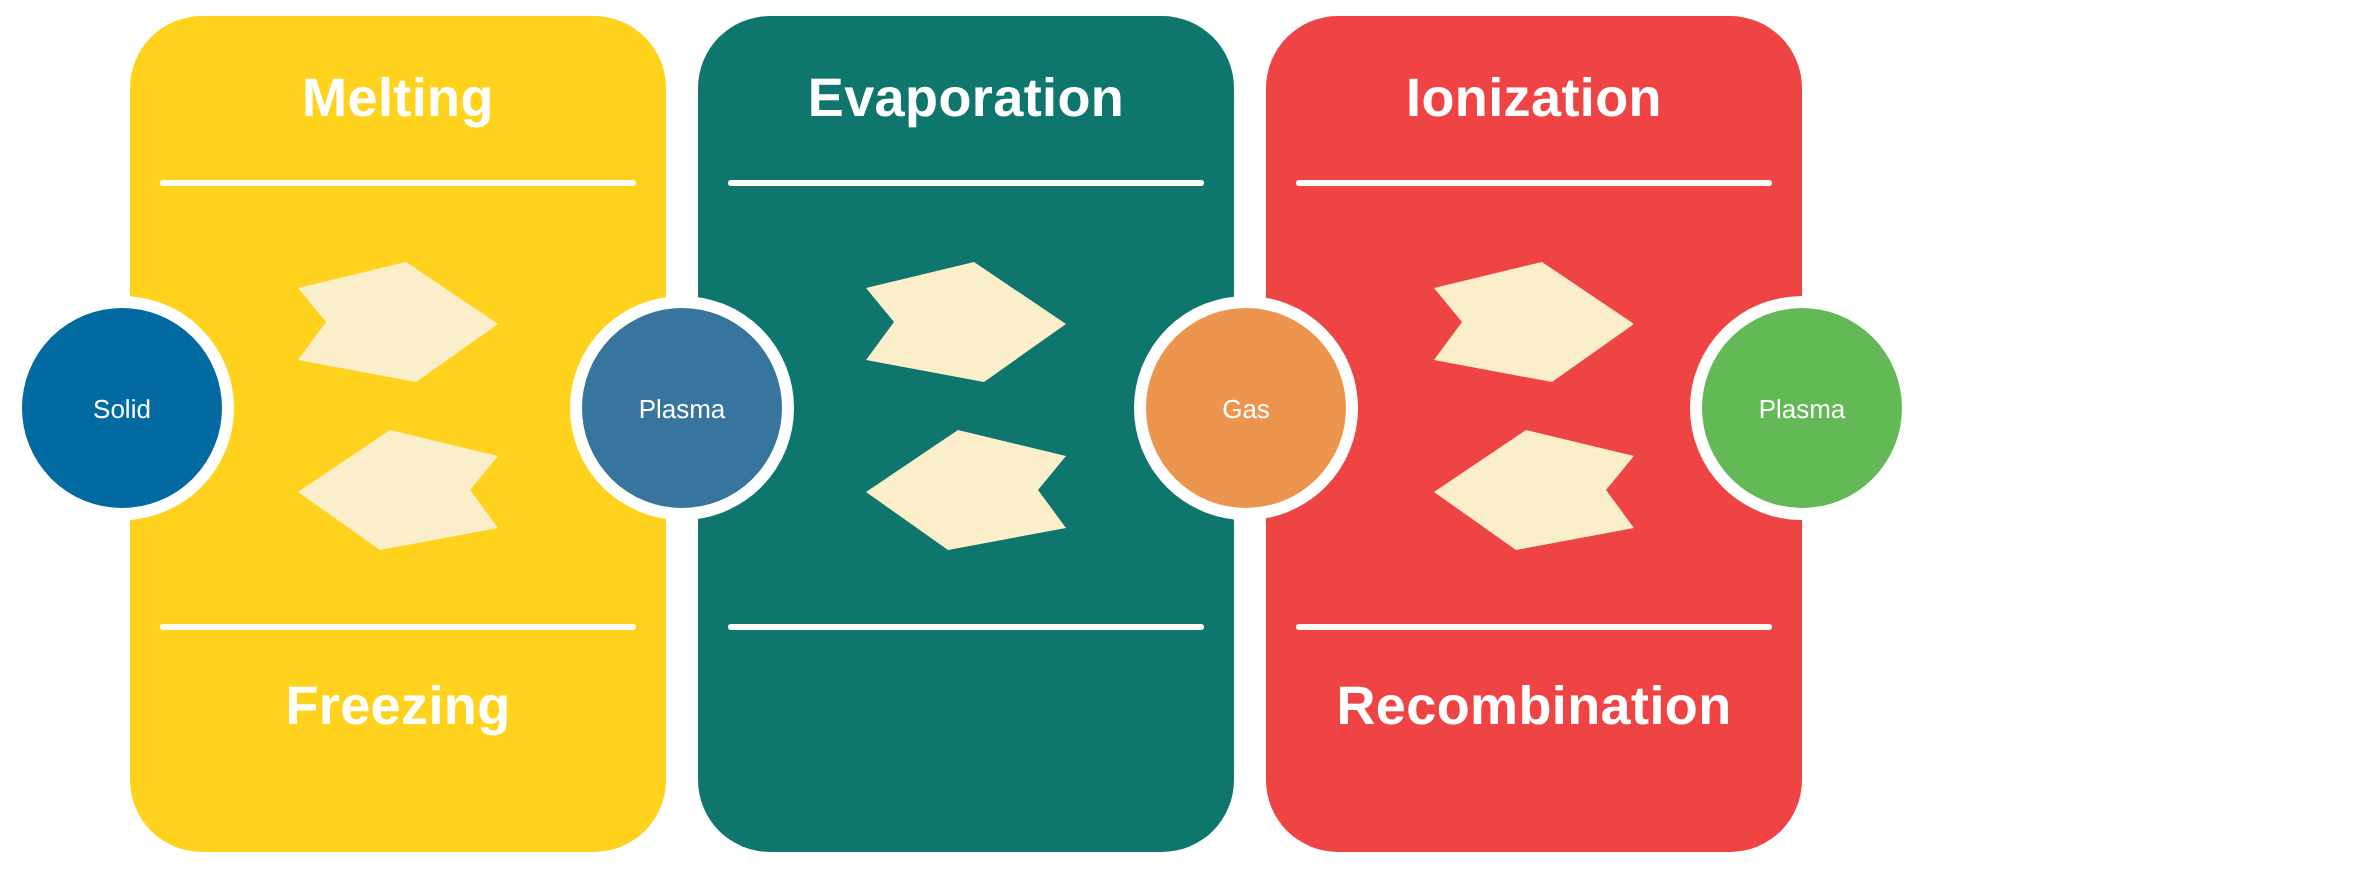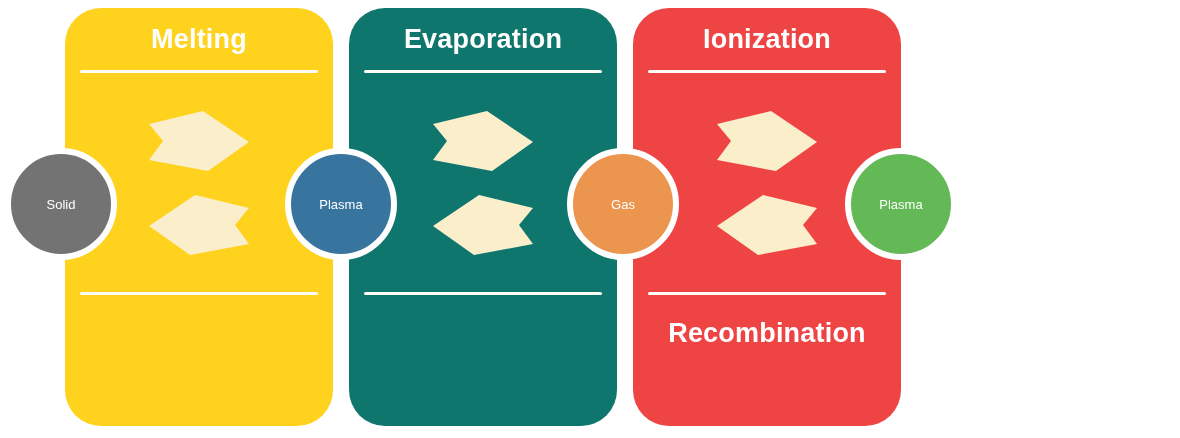--- a/index.html
+++ b/index.html
@@ -16,21 +16,21 @@
     border-radius: 36px;
     display: flex; flex-direction: column; align-items: center;
   }
   .card-0 { left: 65px;  background: #FFD21E; }
   .card-1 { left: 349px; background: #0f766e; }
   .card-2 { left: 633px; background: #ef4444; }
 
   .card-title {
     color: #ffffff; font-weight: bold; font-size: 27px;
     letter-spacing: 0.2px; text-align: center;
-    height: 62px; display: flex; align-items: center; justify-content: center;
+    height: 82px; display: flex; align-items: center; justify-content: center;
     width: 100%;
   }
   .rule {
     width: calc(100% - 30px); height: 3px; background: #FDFDF6;
     border-radius: 2px; flex: 0 0 auto;
   }
   .arrows-zone {
     width: 100%; height: 219px;
     display: flex; flex-direction: column; align-items: center; justify-content: center;
     gap: 22px;
@@ -42,21 +42,21 @@
     height: 76px; display: flex; align-items: center; justify-content: center;
     width: 100%;
   }
 
   .state-circle {
     position: absolute; top: 148px; width: 112px; height: 112px;
     border-radius: 50%; border: 6px solid #ffffff;
     display: flex; align-items: center; justify-content: center;
     color: #ffffff; font-size: 13px; z-index: 5;
   }
-  .state-0 { left: 5px;   background: #737373; }
+  .state-0 { left: 5px;   background: #0369a1; }
   .state-1 { left: 285px; background: #37759F; }
   .state-2 { left: 567px; background: #EC954F; }
   .state-3 { left: 845px; background: #63B956; }
 </style>
 </head>
 <body>
 
 <div class="stage">
 
   <div class="card card-0">
@@ -64,20 +64,21 @@
     <div class="rule"></div>
     <div class="arrows-zone">
       <svg class="arrow" viewBox="0 0 100 60">
         <polygon points="0,13 54,0 100,31 59,60 0,49 14,30" fill="#FBEECB"></polygon>
       </svg>
       <svg class="arrow" viewBox="0 0 100 60">
         <polygon points="100,13 46,0 0,31 41,60 100,49 86,30" fill="#FBEECB"></polygon>
       </svg>
     </div>
     <div class="rule"></div>
+    <div class="bottom-title">Freezing</div>
   </div>
 
   <div class="card card-1">
     <div class="card-title">Evaporation</div>
     <div class="rule"></div>
     <div class="arrows-zone">
       <svg class="arrow" viewBox="0 0 100 60">
         <polygon points="0,13 54,0 100,31 59,60 0,49 14,30" fill="#FBEECB"></polygon>
       </svg>
       <svg class="arrow" viewBox="0 0 100 60">

